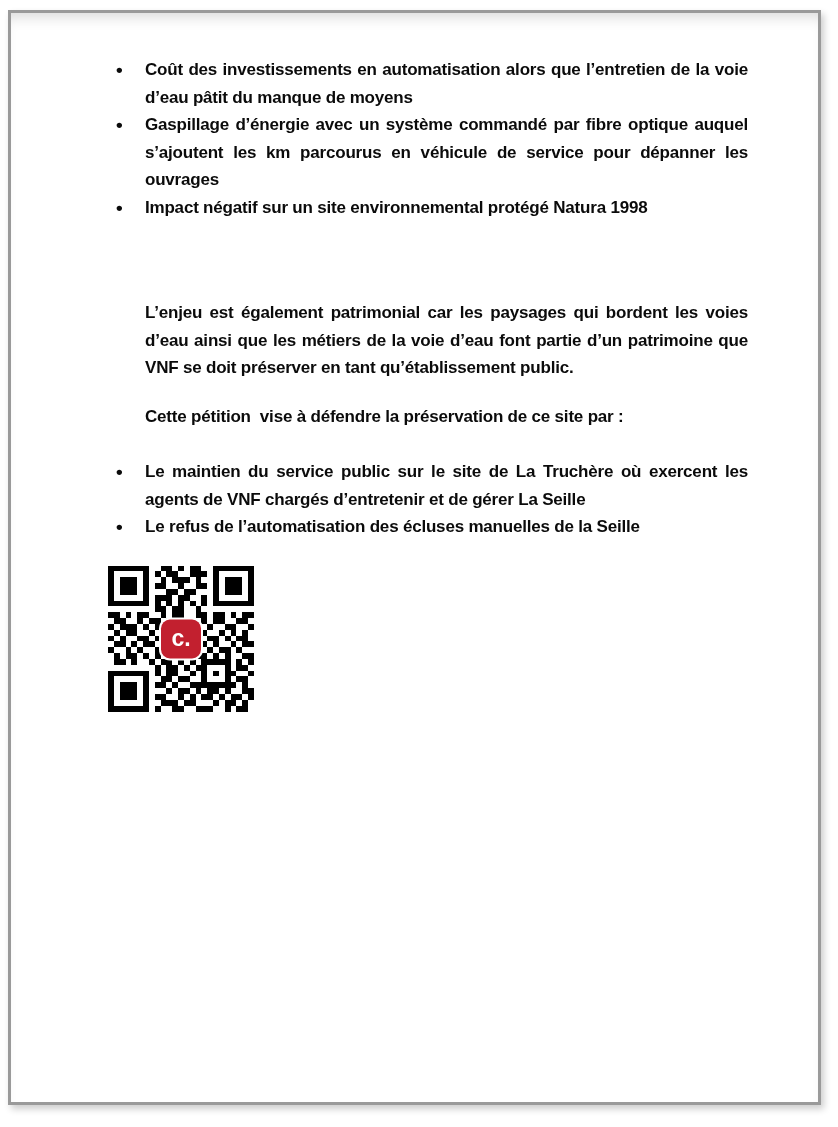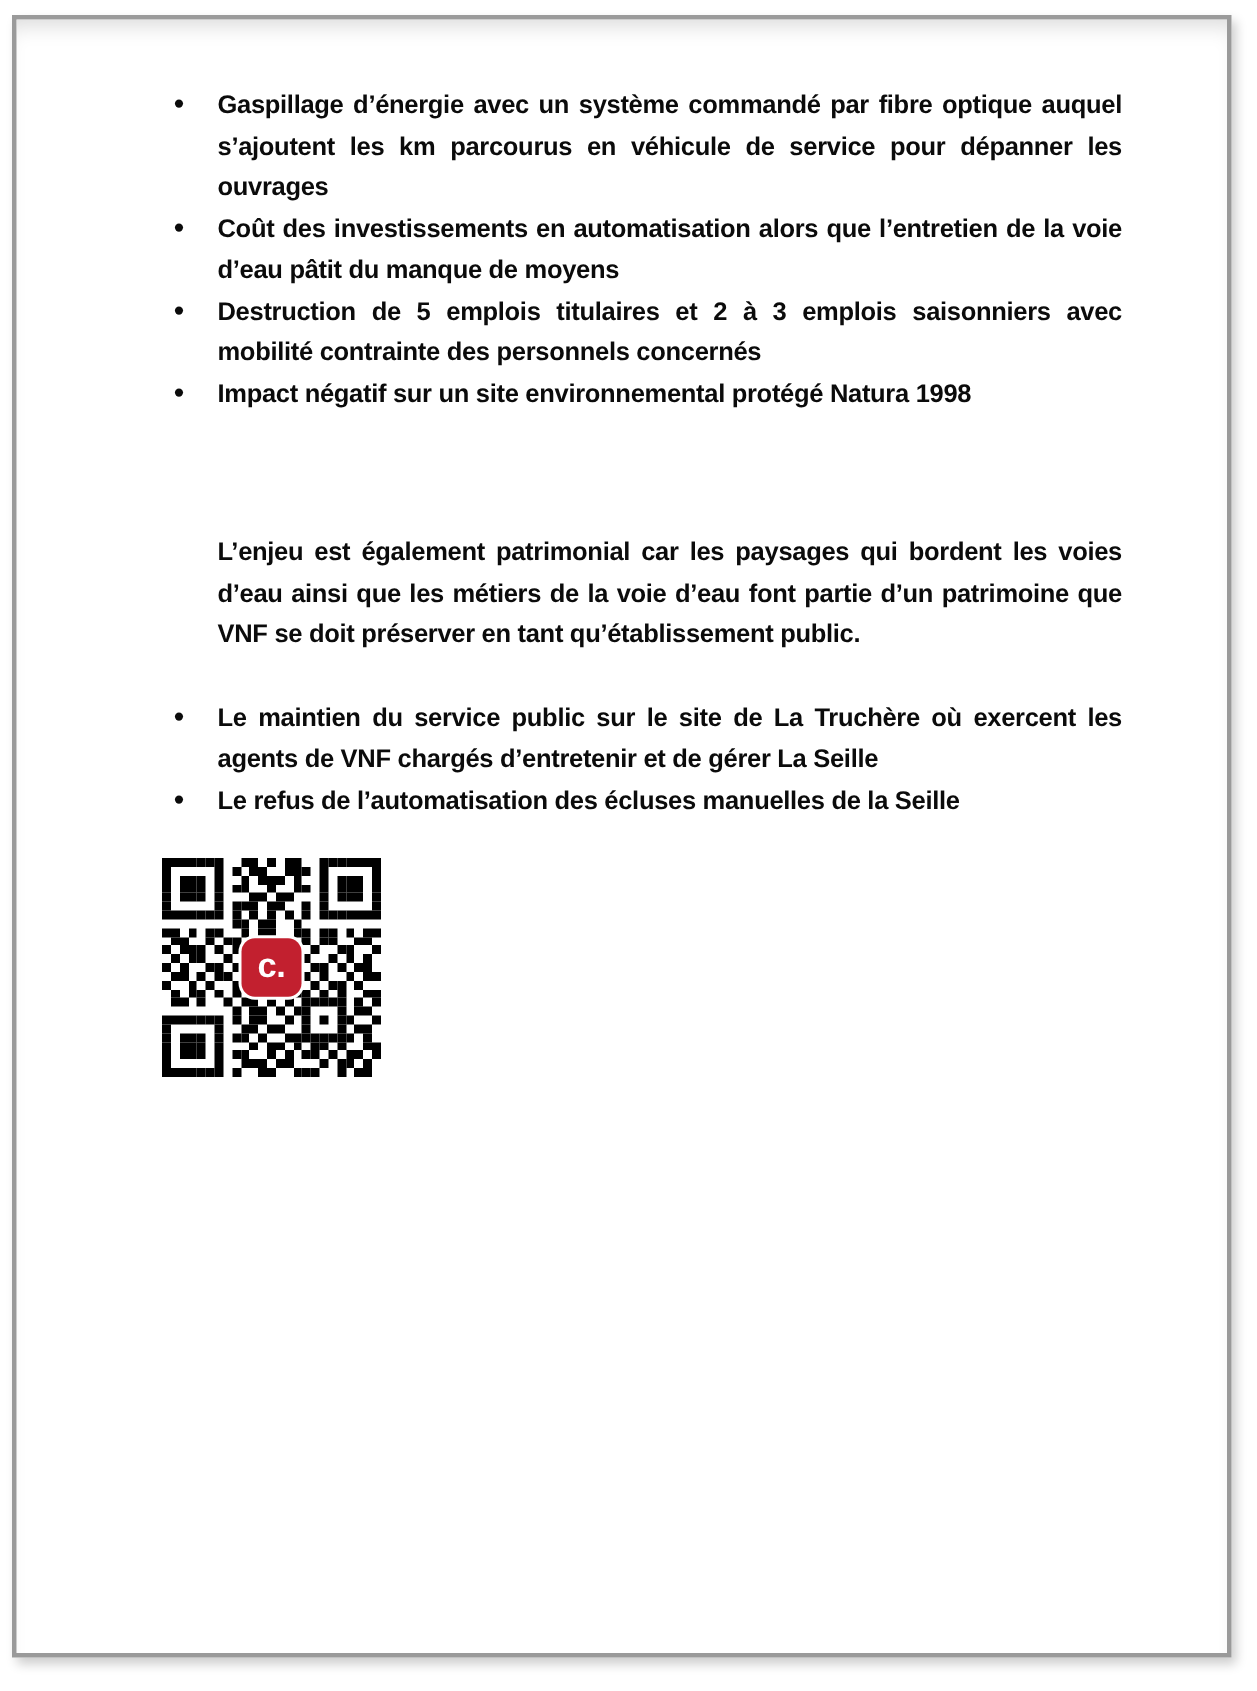--- a/index.html
+++ b/index.html
@@ -55,30 +55,30 @@
   }
   .contact-line{margin-top:78px;}
 </style>
 </head>
 <body>
 
 <div class="page">
   <div class="content">
 
     <ul class="blist">
+      <li>Coût des investissements en automatisation alors que l’entretien de la voie d’eau pâtit du manque de moyens</li>
       <li>Gaspillage d’énergie avec un système commandé par fibre optique auquel s’ajoutent les km parcourus en véhicule de service pour dépanner les ouvrages</li>
-      <li>Coût des investissements en automatisation alors que l’entretien de la voie d’eau pâtit du manque de moyens</li>
-      <li>Destruction de 5 emplois titulaires et 2 à 3 emplois saisonniers avec mobilité contrainte des personnels concernés</li>
       <li>Impact négatif sur un site environnemental protégé Natura 1998</li>
     </ul>
 
     <div class="para-group">
       <p>L’enjeu est également patrimonial car les paysages qui bordent les voies d’eau ainsi que les métiers de la voie d’eau font partie d’un patrimoine que VNF se doit préserver en tant qu’établissement public.</p>
     </div>
 
+    <div class="petition-line">Cette pétition  vise à défendre la préservation de ce site par :</div>
 
     <ul class="blist demands">
       <li>Le maintien du service public sur le site de La Truchère où exercent les agents de VNF chargés d’entretenir et de gérer La Seille</li>
       <li>Le refus de l’automatisation des écluses manuelles de la Seille</li>
     </ul>
 
 
     <div class="qr-wrap">
       <div class="qr-grid">
           <div class="m" style="background: rgb(0, 0, 0);"></div>

